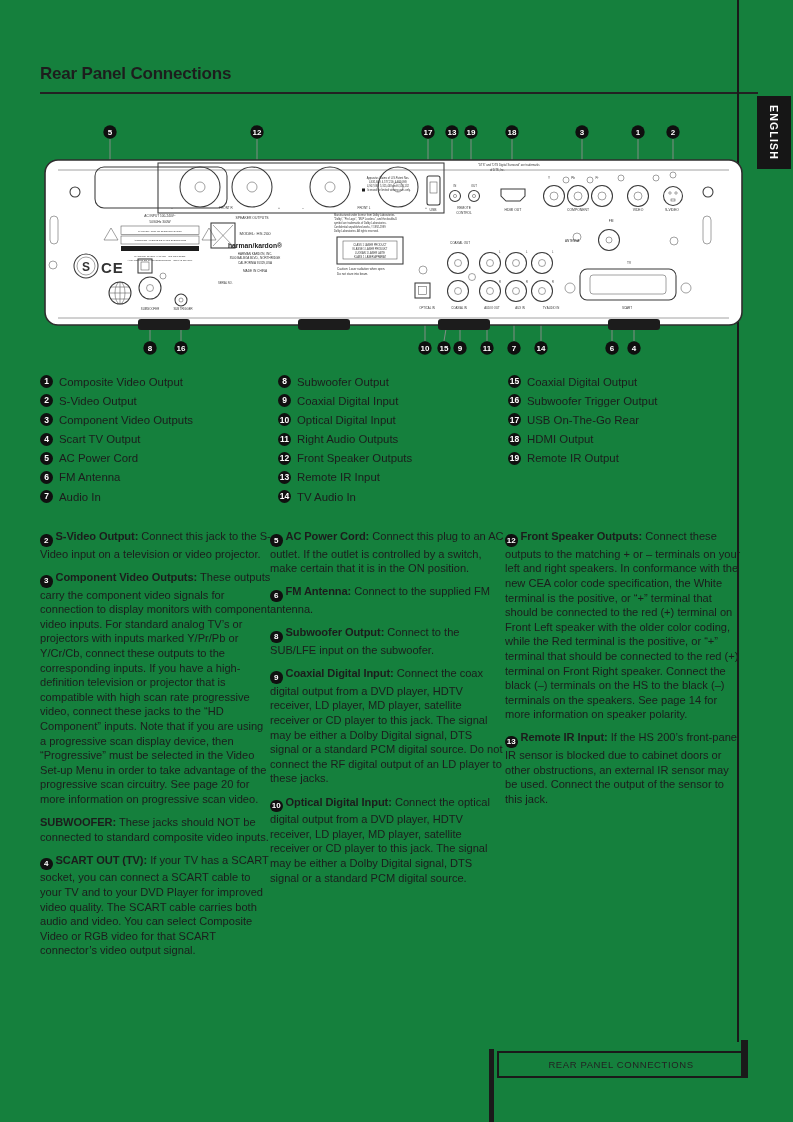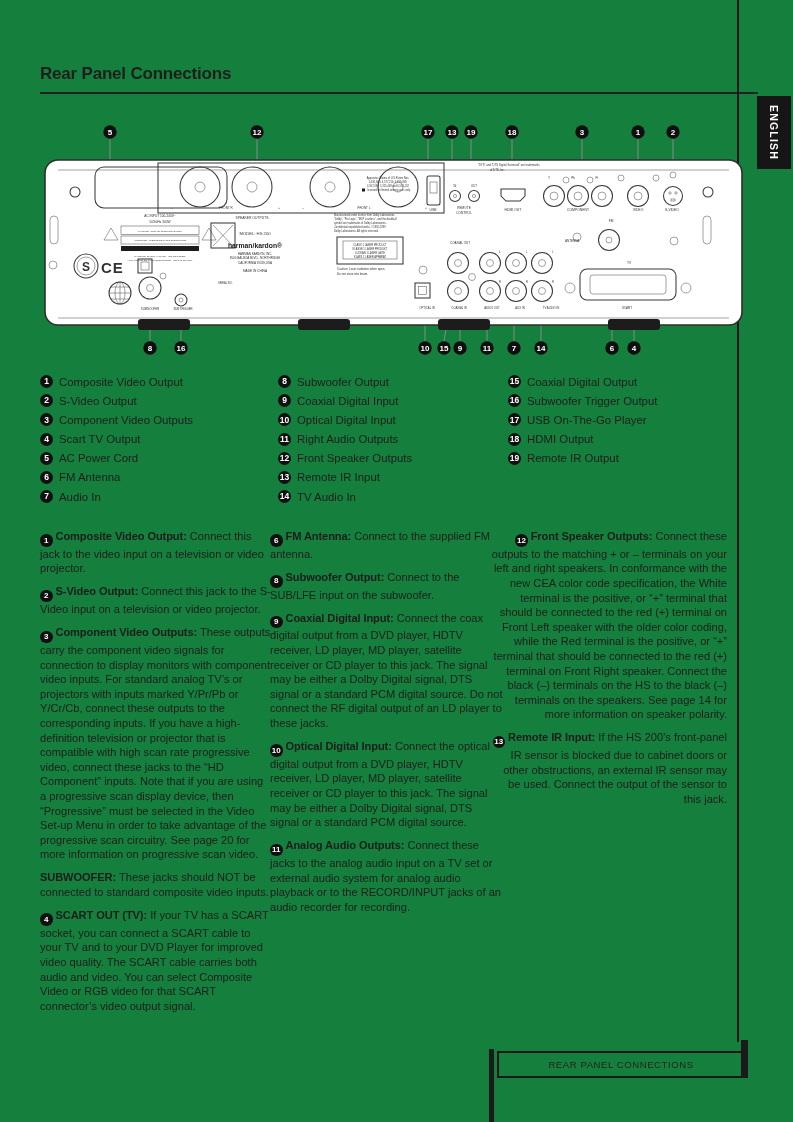--- a/index.html
+++ b/index.html
@@ -440,47 +440,46 @@
     <div class="legend-item">
         <span class="cnum">15</span>
         <span>Coaxial Digital Output</span>
       </div>
     <div class="legend-item">
         <span class="cnum">16</span>
         <span>Subwoofer Trigger Output</span>
       </div>
     <div class="legend-item">
         <span class="cnum">17</span>
-        <span>USB On-The-Go Player</span>
+        <span>USB On-The-Go Rear</span>
       </div>
     <div class="legend-item">
         <span class="cnum">18</span>
         <span>HDMI Output</span>
       </div>
     <div class="legend-item">
         <span class="cnum">19</span>
         <span>Remote IR Output</span>
       </div>
   </div>
 
   <div class="bodycol" style="left:40px;width:232px;">
-    <p class="para"><span class="cnum">1</span><b>Composite Video Output:</b> <span>Connect this jack to the video input on a television or video projector.</span></p>
     <p class="para"><span class="cnum">2</span><b>S-Video Output:</b> <span>Connect this jack to the S-Video input on a television or video projector.</span></p>
     <p class="para"><span class="cnum">3</span><b>Component Video Outputs:</b> <span>These outputs carry the component video signals for connection to display monitors with component video inputs. For standard analog TV’s or projectors with inputs marked Y/Pr/Pb or Y/Cr/Cb, connect these outputs to the corresponding inputs. If you have a high-definition television or projector that is compatible with high scan rate progressive video, connect these jacks to the “HD Component” inputs. Note that if you are using a progressive scan display device, then “Progressive” must be selected in the Video Set-up Menu in order to take advantage of the progressive scan circuitry. See page 20 for more information on progressive scan video.</span></p>
     <p class="para"><b>SUBWOOFER:</b> <span>These jacks should NOT be connected to standard composite video inputs.</span></p>
     <p class="para"><span class="cnum">4</span><b>SCART OUT (TV):</b> <span>If your TV has a SCART socket, you can connect a SCART cable to your TV and to your DVD Player for improved video quality. The SCART cable carries both audio and video. You can select Composite Video or RGB video for that SCART connector’s video output signal.</span></p>
   </div>
   <div class="bodycol" style="left:270px;width:234px;">
+    <p class="para"><span class="cnum">5</span><b>AC Power Cord:</b> <span>Connect this plug to an AC outlet. If the outlet is controlled by a switch, make certain that it is in the ON position.</span></p>
     <p class="para"><span class="cnum">6</span><b>FM Antenna:</b> <span>Connect to the supplied FM antenna.</span></p>
     <p class="para"><span class="cnum">8</span><b>Subwoofer Output:</b> <span>Connect to the SUB/LFE input on the subwoofer.</span></p>
     <p class="para"><span class="cnum">9</span><b>Coaxial Digital Input:</b> <span>Connect the coax digital output from a DVD player, HDTV receiver, LD player, MD player, satellite receiver or CD player to this jack. The signal may be either a Dolby Digital signal, DTS signal or a standard PCM digital source. Do not connect the RF digital output of an LD player to these jacks.</span></p>
     <p class="para"><span class="cnum">10</span><b>Optical Digital Input:</b> <span>Connect the optical digital output from a DVD player, HDTV receiver, LD player, MD player, satellite receiver or CD player to this jack. The signal may be either a Dolby Digital signal, DTS signal or a standard PCM digital source.</span></p>
-    <p class="para"><span class="cnum">11</span><b>Analog Audio Outputs:</b> <span>Connect these jacks to the analog audio input on a TV set or external audio system for analog audio playback or to the RECORD/INPUT jacks of an audio recorder for recording.</span></p>
-  </div>
-  <div class="bodycol" style="left:489px;width:238px;text-align:right;">
+  </div>
+  <div class="bodycol" style="left:505px;width:238px;">
     <p class="para"><span class="cnum">12</span><b>Front Speaker Outputs:</b> <span>Connect these outputs to the matching + or – terminals on your left and right speakers. In conformance with the new CEA color code specification, the White terminal is the positive, or “+” terminal that should be connected to the red (+) terminal on Front Left speaker with the older color coding, while the Red terminal is the positive, or “+” terminal that should be connected to the red (+) terminal on Front Right speaker. Connect the black (–) terminals on the HS to the black (–) terminals on the speakers. See page 14 for more information on speaker polarity.</span></p>
     <p class="para"><span class="cnum">13</span><b>Remote IR Input:</b> <span>If the HS 200’s front-panel IR sensor is blocked due to cabinet doors or other obstructions, an external IR sensor may be used. Connect the output of the sensor to this jack.</span></p>
   </div>
 
   <div class="footer-line-left"></div>
   <div class="footer-box">
     <span>REAR PANEL CONNECTIONS</span>
   </div>
   <div class="footer-bar-right"></div>
 

